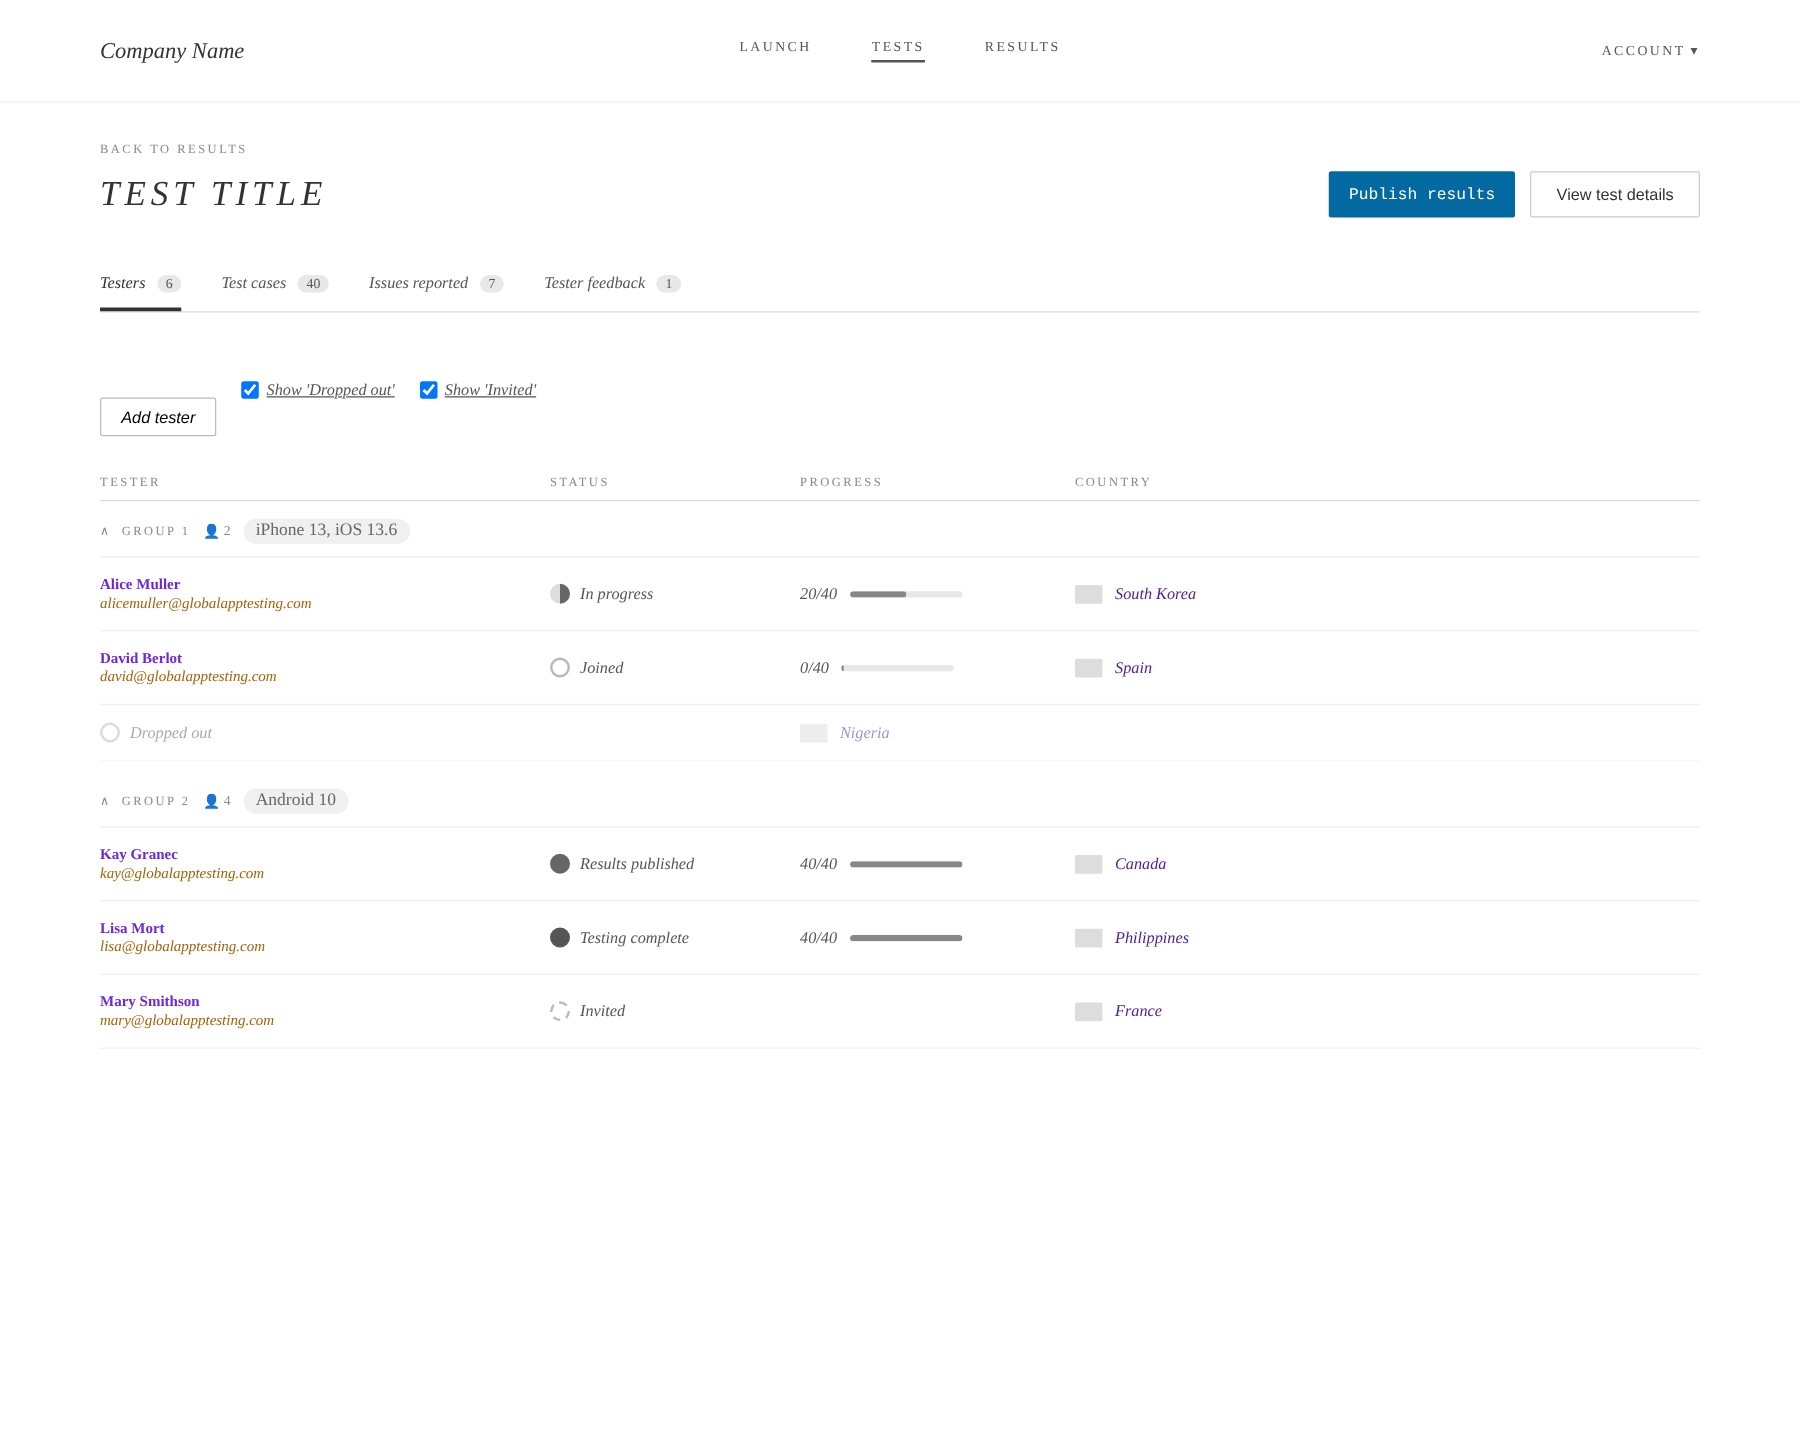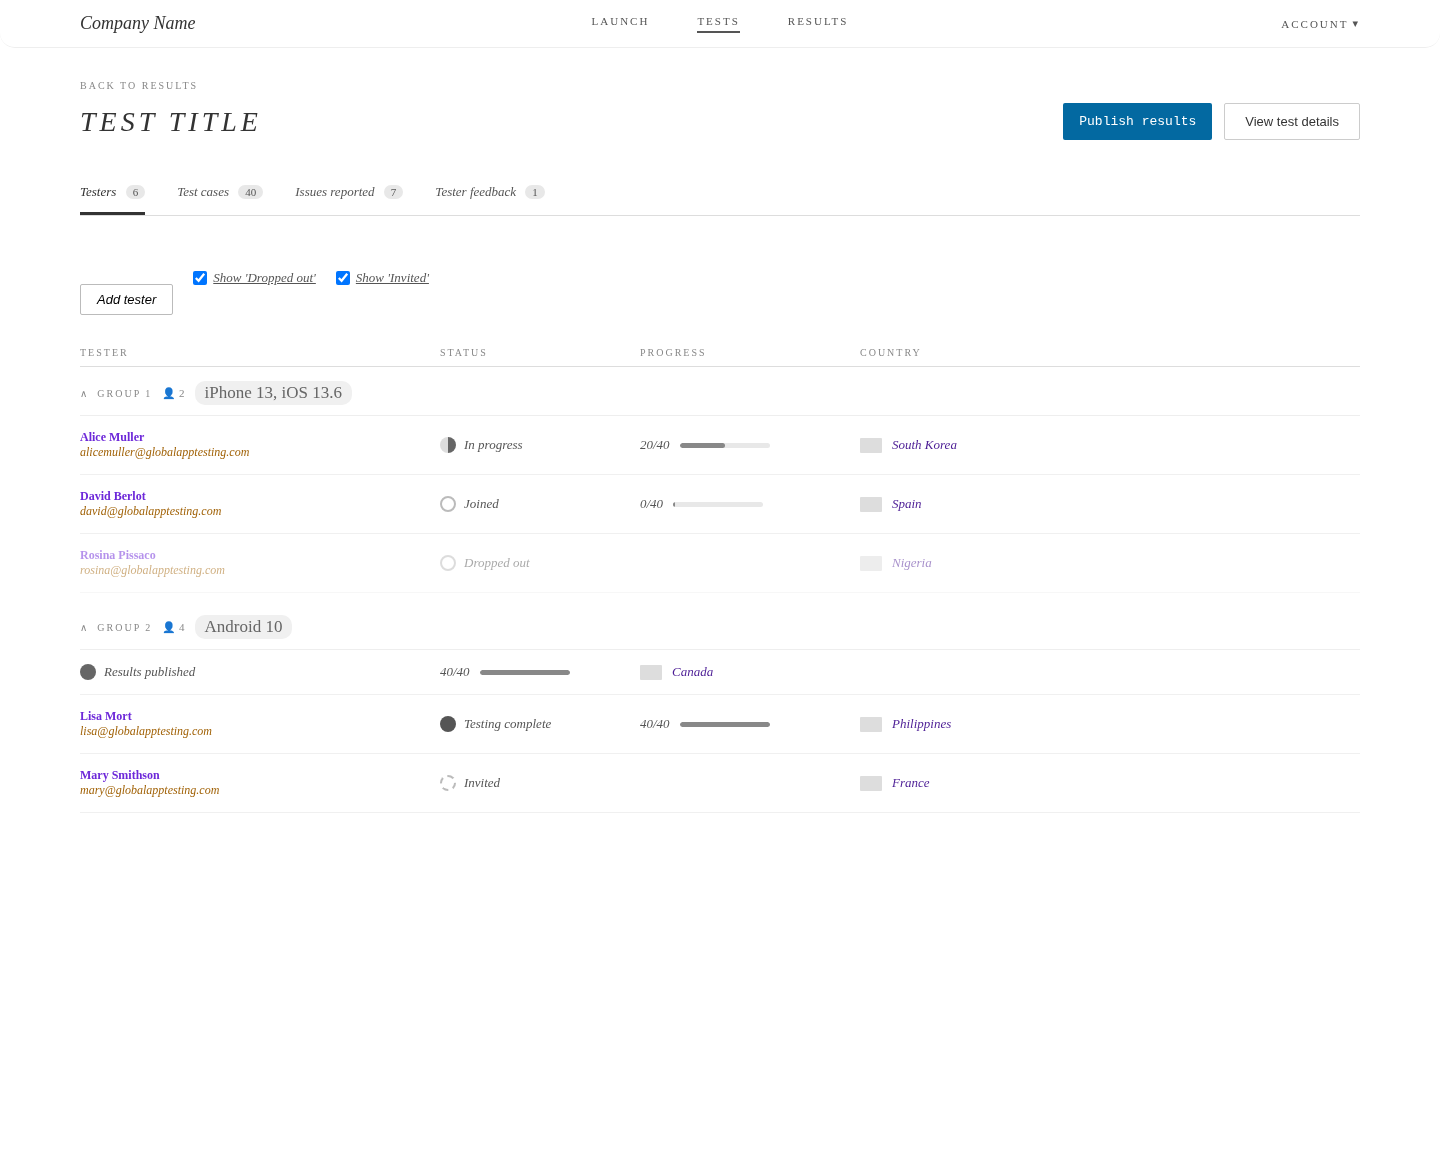--- a/index.html
+++ b/index.html
@@ -8,23 +8,22 @@
       background: #fff;
       color: #333;
       font-size: 14px;
     }
 
     
     .nav {
       display: flex;
       align-items: center;
       padding: 0 80px;
-      height: 48px;
+      height: 82px;
       border-bottom: 1px solid #eee;
-      border-radius: 15px;
     }
     .nav-logo {
       font-family: 'Georgia', serif;
       font-size: 18px;
       color: #333;
       font-style: italic;
       flex: 1;
     }
     .nav-links {
       display: flex;
@@ -202,21 +201,21 @@
       display: flex;
       align-items: center;
       gap: 3px;
       font-size: 11px;
       color: #888;
     }
     .device-badge {
       background: #f0f0f0;
       border-radius: 10px;
       padding: 2px 10px;
-      font-size: 17px;
+      font-size: 14px;
       color: #666;
     }
     .chevron-icon {
       font-size: 10px;
       color: #888;
     }
 
     
     .tester-row {
       display: grid;
@@ -420,24 +419,20 @@
         <div class="progress-bar-fill" style="width:2%"></div>
       </div>
     </div>
     <div class="flag-cell">
       <div class="flag-rect"></div>
       <span>Spain</span>
     </div>
   </div>
 
   <div class="tester-row dropped-out">
-    <div>
-      <div class="tester-name">Rosina Pissaco</div>
-      <div class="tester-email">rosina@globalapptesting.com</div>
-    </div>
     <div class="status-cell">
       <span class="status-dot dropped"></span>
       <span>Dropped out</span>
     </div>
     <div class="progress-cell">
       <span></span>
     </div>
     <div class="flag-cell">
       <div class="flag-rect"></div>
       <span>Nigeria</span>
@@ -448,20 +443,24 @@
     <span class="chevron-icon">∧</span>
     <span class="group-label">Group 2</span>
     <span class="group-count-badge">
       <span style="font-size:11px;">👤</span>
       <span>4</span>
     </span>
     <span class="device-badge">Android 10</span>
   </div>
 
   <div class="tester-row">
+    <div>
+      <div class="tester-name">Kay Granec</div>
+      <div class="tester-email">kay@globalapptesting.com</div>
+    </div>
     <div class="status-cell">
       <span class="status-dot published"></span>
       <span>Results published</span>
     </div>
     <div class="progress-cell">
       <span>40/40</span>
       <div class="progress-bar-wrap">
         <div class="progress-bar-fill" style="width:100%"></div>
       </div>
     </div>

